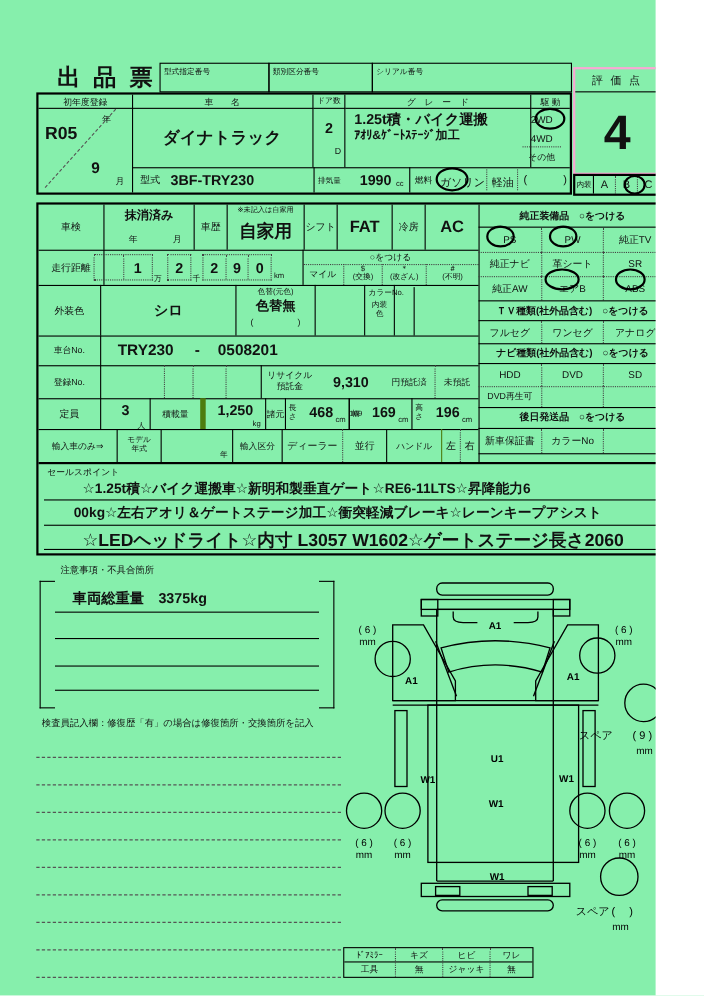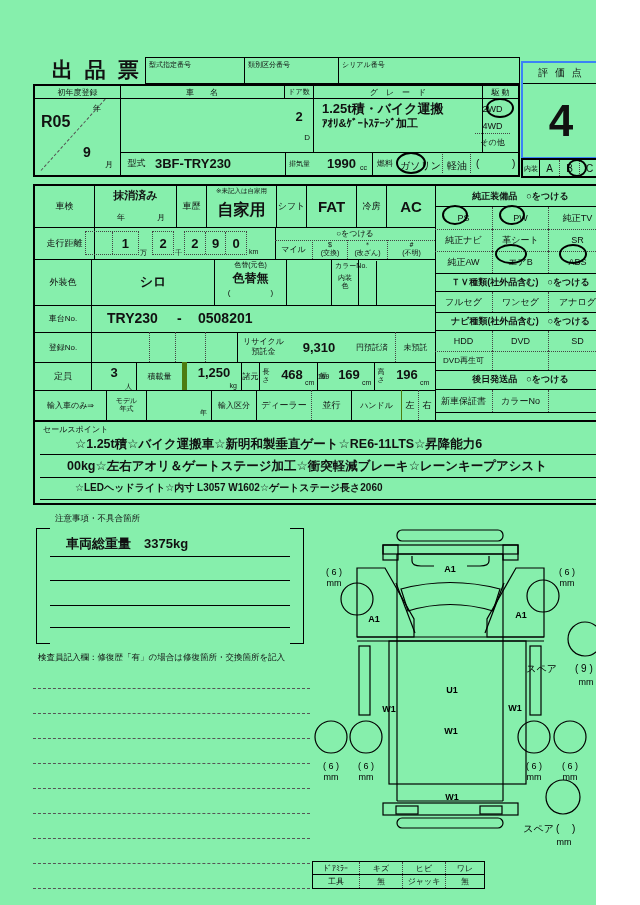--- a/index.html
+++ b/index.html
@@ -30,21 +30,21 @@
   <div class="a" style="left:145px;top:57px;width:100px;height:27px;border:1px solid #000;padding:1px 3px">
     <span class="b7">型式指定番号</span>
   </div>
   <div class="a" style="left:244px;top:57px;width:95px;height:27px;border:1px solid #000;padding:1px 3px">
     <span class="b7">類別区分番号</span>
   </div>
   <div class="a" style="left:338px;top:57px;width:182px;height:27px;border:1px solid #000;padding:1px 3px">
     <span class="b7">シリアル番号</span>
   </div>
 
-  <div class="a" style="left:521px;top:61px;width:80px;height:98px;border:2px solid #3b82f6">
+  <div class="a" style="left:521px;top:61px;width:80px;height:98px;border:2px solid #f9a8d4">
     <div class="f b10" style="height:21px;border-bottom:1px solid #000;letter-spacing:2px">評 価 点</div>
     <div class="f bold" style="height:73px;font-size:44px">4</div>
   </div>
   <div class="a" style="left:521px;top:158px;width:80px;height:20px;border:2px solid #000;display:flex">
     <div class="f b7 pre" style="width:17px;border-right:1px solid #000;line-height:1">内装</div>
     <div class="f b10" style="flex:1">A</div>
     <div class="f b10" style="flex:1;border-left:1px dotted #444;border-right:1px dotted #444">B</div>
     <div class="f b10" style="flex:1">C</div>
   </div>
   <div class="a ell" style="left:567px;top:159px;width:20px;height:18px;border-width:2px"></div>
@@ -57,20 +57,21 @@
     <div class="a b8" style="left:58px;top:17px">年</div>
     <div class="a bold" style="left:6px;top:27px;font-size:16px">R05</div>
     <div class="a bold b14" style="left:48px;top:58px">9</div>
     <div class="a b8" style="left:70px;top:73px">月</div>
 
     <div class="a f b8" style="left:85px;top:0;width:165px;height:13px;border-bottom:1px solid #000;border-right:1px solid #000">車　　名</div>
     <div class="a f b7" style="left:250px;top:0;width:29px;height:13px;border-bottom:1px solid #000;border-right:1px solid #000">ドア数</div>
     <div class="a f b8" style="left:279px;top:0;width:169px;height:13px;border-bottom:1px solid #000;border-right:1px solid #000">グ　レ　ー　ド</div>
     <div class="a f b8" style="left:448px;top:0;width:35px;height:13px;border-bottom:1px solid #000">駆 動</div>
 
+    <div class="a f bold b15" style="left:85px;top:13px;width:165px;height:53px;border-right:1px solid #000">ダイナトラック</div>
     <div class="a" style="left:250px;top:13px;width:29px;height:53px;border-right:1px solid #000">
       <div class="f bold b13" style="height:34px">2</div>
       <div class="b8" style="text-align:right;padding-right:3px">D</div>
     </div>
     <div class="a" style="left:279px;top:13px;width:169px;height:53px;border-right:1px solid #000;padding:2px 0 0 8px">
       <div class="bold b13" style="line-height:1.25">1.25t積・バイク運搬</div>
       <div class="bold b11" style="line-height:1.25">ｱｵﾘ&amp;ｹﾞｰﾄｽﾃｰｼﾞ加工</div>
     </div>
     <div class="a" style="left:440px;top:13px;width:35px;height:53px">
       <div class="f b9" style="height:19px">2WD</div>
@@ -247,21 +248,21 @@
     <div class="a f b9" style="left:400px;top:204px;width:57px;height:22px">新車保証書</div>
     <div class="a f b9" style="left:457px;top:204px;width:57px;height:22px;border-left:1px dotted #444;border-right:1px dotted #444">カラーNo</div>
     <div class="a line" style="left:400px;top:226px;width:171px"></div>
 
     <div class="a" style="left:0;top:234px;width:571px;border-top:2px solid #000"></div>
     <div class="a b8" style="left:8px;top:238px">セールスポイント</div>
     <div class="a bold" style="left:40px;top:250px;font-size:12.5px">☆1.25t積☆バイク運搬車☆新明和製垂直ゲート☆RE6-11LTS☆昇降能力6</div>
     <div class="a line" style="left:5px;top:268px;width:561px"></div>
     <div class="a bold" style="left:32px;top:272px;font-size:12.5px">00kg☆左右アオリ＆ゲートステージ加工☆衝突軽減ブレーキ☆レーンキープアシスト</div>
     <div class="a line" style="left:5px;top:291px;width:561px"></div>
-    <div class="a bold" style="left:40px;top:295px;font-size:10px">☆LEDヘッドライト☆内寸 L3057 W1602☆ゲートステージ長さ2060</div>
+    <div class="a bold" style="left:40px;top:295px;font-size:16px">☆LEDヘッドライト☆内寸 L3057 W1602☆ゲートステージ長さ2060</div>
     <div class="a line" style="left:5px;top:313px;width:561px"></div>
   </div>
 
   <div class="a ell" style="left:442px;top:205px;width:26px;height:20px"></div>
   <div class="a ell" style="left:499px;top:205px;width:26px;height:20px"></div>
   <div class="a ell" style="left:495px;top:244px;width:32px;height:20px"></div>
   <div class="a ell" style="left:559px;top:244px;width:28px;height:20px"></div>
 
   <div class="a" style="left:55px;top:513px;font-size:8.5px">注意事項・不具合箇所</div>
   <div class="a" style="left:36px;top:528px;width:14px;height:116px;border-left:1.5px solid #000;border-top:1.5px solid #000;border-bottom:1.5px solid #000"></div>

